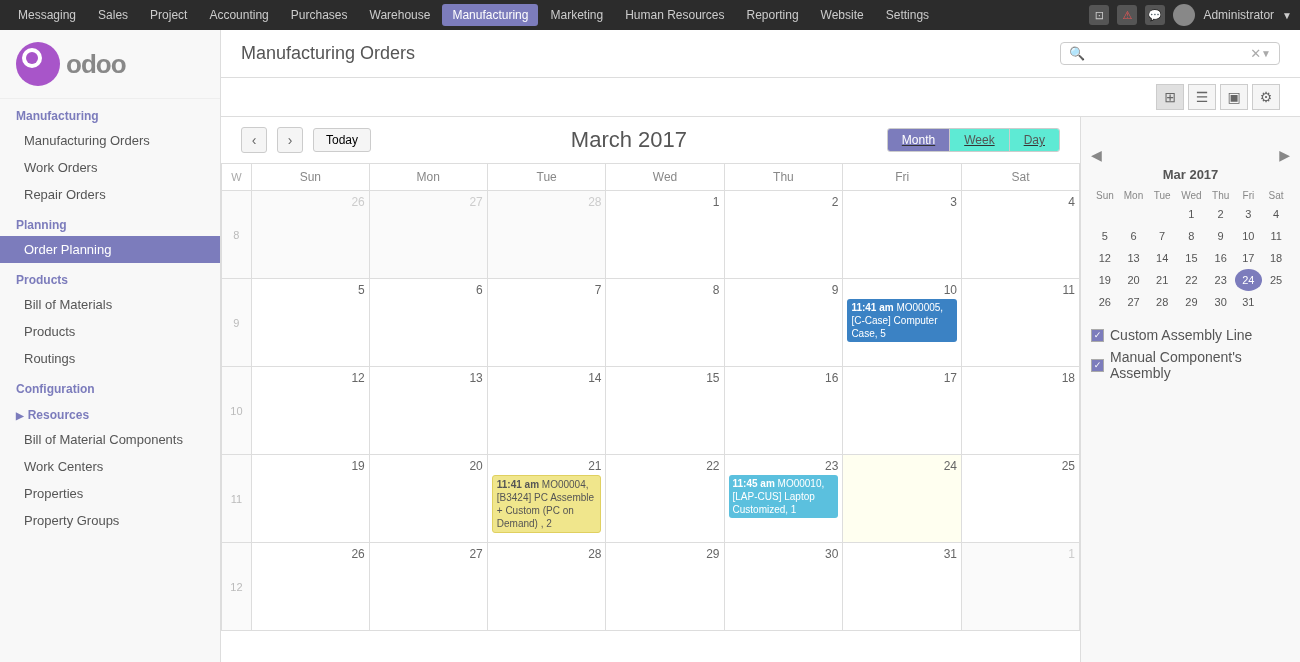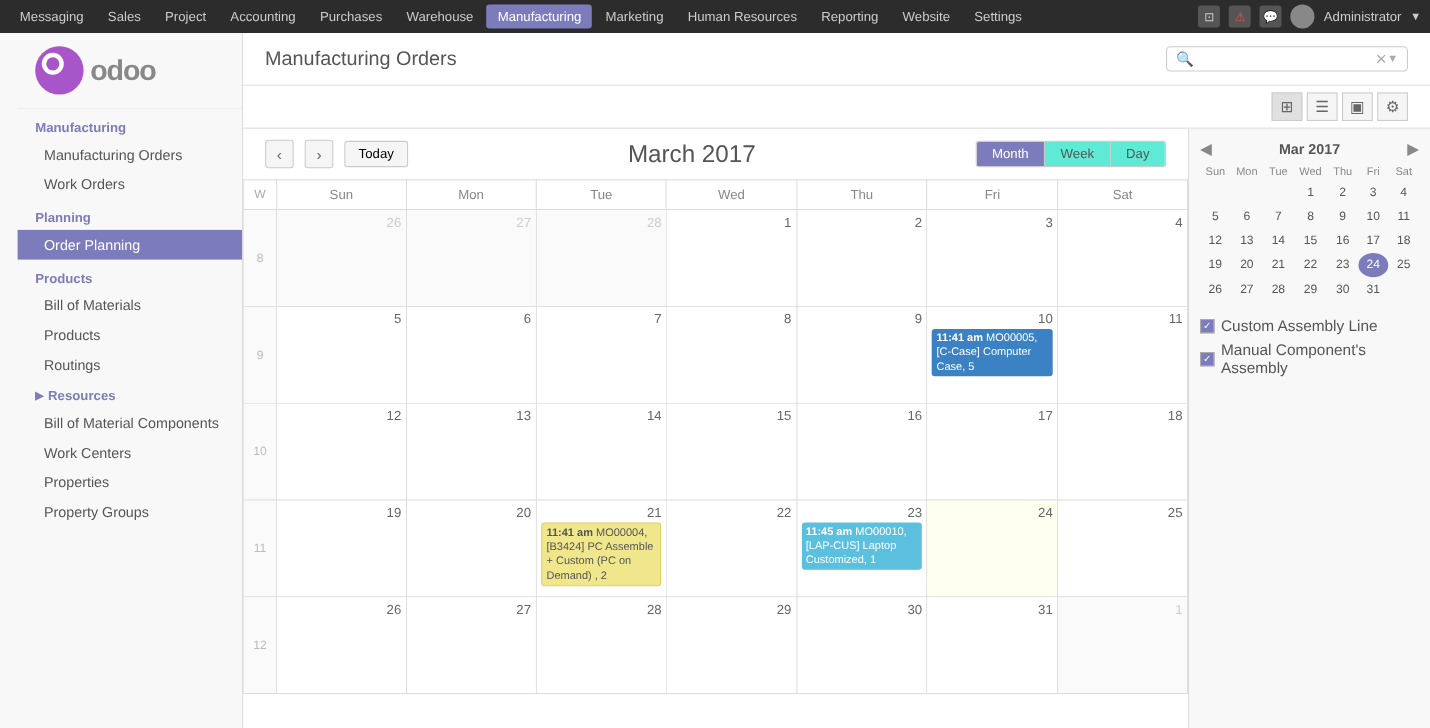--- a/index.html
+++ b/index.html
@@ -47,21 +47,20 @@
     
     .layout { display: flex; height: calc(100vh - 30px); }
 
     
     .sidebar {
       width: 221px;
       background: #f8f8f8;
       border-right: 1px solid #ddd;
       overflow-y: auto;
       flex-shrink: 0;
-      padding-left: 16px;
     }
     .sidebar-logo {
       padding: 12px 16px;
       border-bottom: 1px solid #eee;
     }
     .odoo-logo {
       display: flex; align-items: center; gap: 6px;
     }
     .odoo-circle {
       width: 44px; height: 44px;
@@ -216,20 +215,21 @@
       text-align: center;
       font-size: 22px;
       font-weight: normal;
       color: #555;
     }
     .view-tabs {
       display: flex;
       border: 1px solid #ccc;
       border-radius: 3px;
       overflow: hidden;
+      text-decoration: underline;
     }
     .view-tab {
       padding: 4px 14px;
       font-size: 12px;
       cursor: pointer;
       background: #5eead4;
       border-right: 1px solid #ccc;
       color: #555;
     }
     .view-tab:last-child { border-right: none; }
@@ -320,20 +320,21 @@
       display: flex;
       align-items: center;
       justify-content: space-between;
       margin-bottom: 6px;
     }
     .mini-cal-title {
       font-size: 13px;
       font-weight: bold;
       color: #555;
       text-align: center;
+      margin-top: 40px;
     }
     .mini-nav { cursor: pointer; color: #888; font-size: 14px; }
     .mini-cal-grid {
       width: 100%;
       border-collapse: collapse;
     }
     .mini-cal-grid th {
       text-align: center;
       font-size: 10px;
       color: #888;
@@ -408,29 +409,31 @@
     <div class="sidebar-logo">
       <div class="odoo-logo">
         <div class="odoo-circle"></div>
         <span class="odoo-text">odoo</span>
       </div>
     </div>
 
     <div class="sidebar-section-title">Manufacturing</div>
     <div class="sidebar-item">Manufacturing Orders</div>
     <div class="sidebar-item">Work Orders</div>
+    <div class="sidebar-item">Repair Orders</div>
 
     <div class="sidebar-section-title">Planning</div>
     <div class="sidebar-item active">Order Planning</div>
 
     <div class="sidebar-section-title">Products</div>
     <div class="sidebar-item">Bill of Materials</div>
     <div class="sidebar-item">Products</div>
     <div class="sidebar-item">Routings</div>
 
+    <div class="sidebar-section-title">Configuration</div>
     <div class="sidebar-sub-section">
       <span class="arrow">▶</span>
       <span>Resources</span>
     </div>
     <div class="sidebar-item">Bill of Material Components</div>
     <div class="sidebar-item">Work Centers</div>
     <div class="sidebar-item">Properties</div>
     <div class="sidebar-item">Property Groups</div>
   </aside>
 

